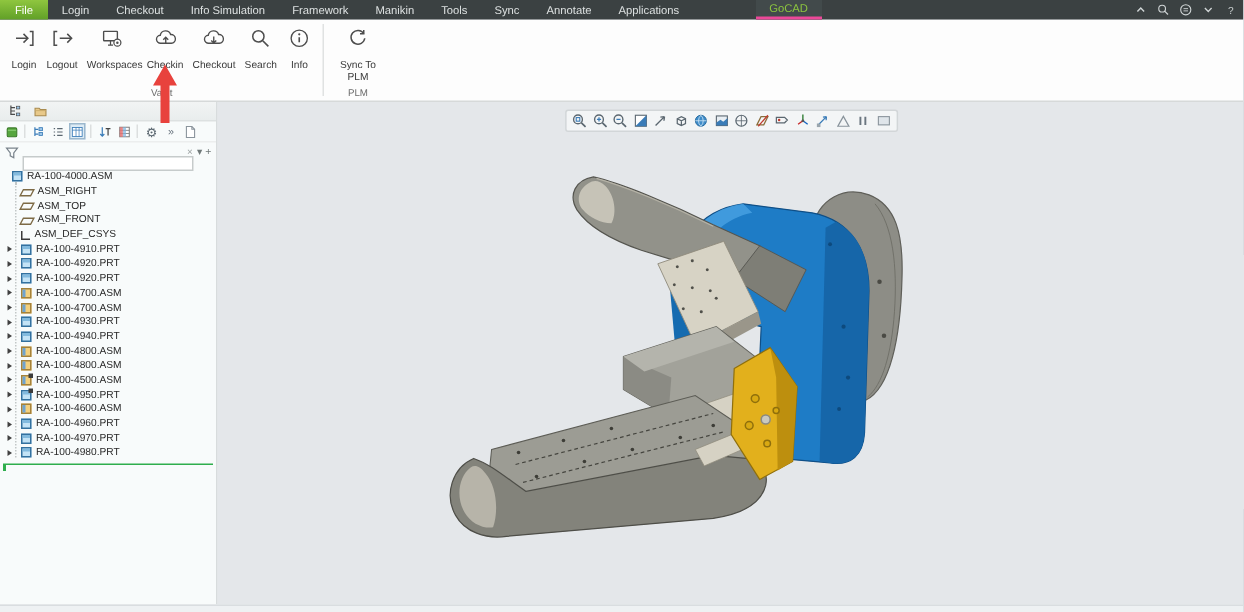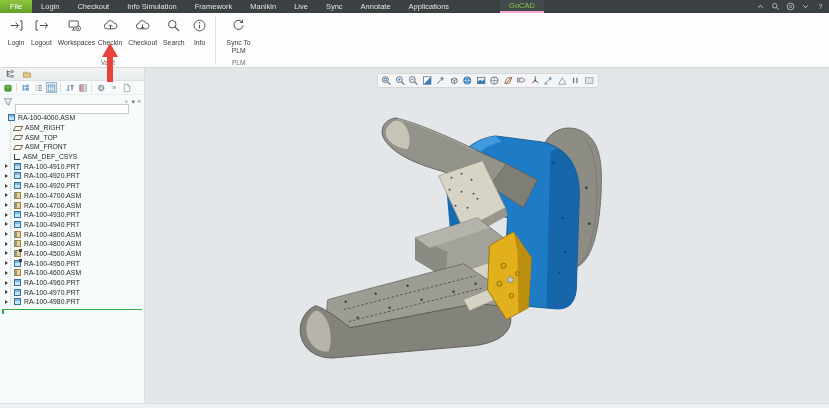--- a/index.html
+++ b/index.html
@@ -6,21 +6,21 @@
   html,body { background:#cfd3d6; }
   .app { position:relative; width:829px; height:408px; overflow:hidden;
          font-family:"Liberation Sans", sans-serif; background:#e4e7ea; }
 
   
   .menubar { position:absolute; top:0; left:0; right:0; height:13px;
              background:#3b4142; display:flex; align-items:stretch; z-index:5; }
   .menu-item { font-size:7.5px; line-height:13px; color:#dde1e1; padding:0 9px;
                white-space:nowrap; cursor:default; }
   .menu-item.highlight { background:linear-gradient(#8fc63f,#61a027); color:#fff; padding:0 10px;text-align:right; }
-  .menu-item.selected { color:#8dc63f; background:#424a4b; border-bottom:2px solid #f9a8d4;
+  .menu-item.selected { color:#8dc63f; background:#424a4b; border-bottom:2px solid #ec4899;
                         margin-left:42px; line-height:11px; }
   .win-controls { position:absolute; right:4px; top:0; height:13px; display:flex;
                   align-items:center; gap:6px; }
   .wc { display:inline-flex; width:9px; height:9px; }
   .wc svg { width:9px; height:9px; }
 
   
   .ribbon { position:absolute; top:13px; left:0; right:0; height:55px; background:#fdfdfd;
             border-bottom:1px solid #d6d9d9; display:flex; align-items:stretch; padding-left:2px; }
   .rgroup { position:relative; display:flex; align-items:flex-start; padding:2px 2px 12px; }
@@ -124,21 +124,21 @@
         <div class="menu-item">
     <span>Info Simulation</span>
   </div>
         <div class="menu-item">
     <span>Framework</span>
   </div>
         <div class="menu-item">
     <span>Manikin</span>
   </div>
         <div class="menu-item">
-    <span>Live</span>
+    <span>Tools</span>
   </div>
         <div class="menu-item">
     <span>Sync</span>
   </div>
         <div class="menu-item">
     <span>Annotate</span>
   </div>
         <div class="menu-item">
     <span>Applications</span>
   </div>

